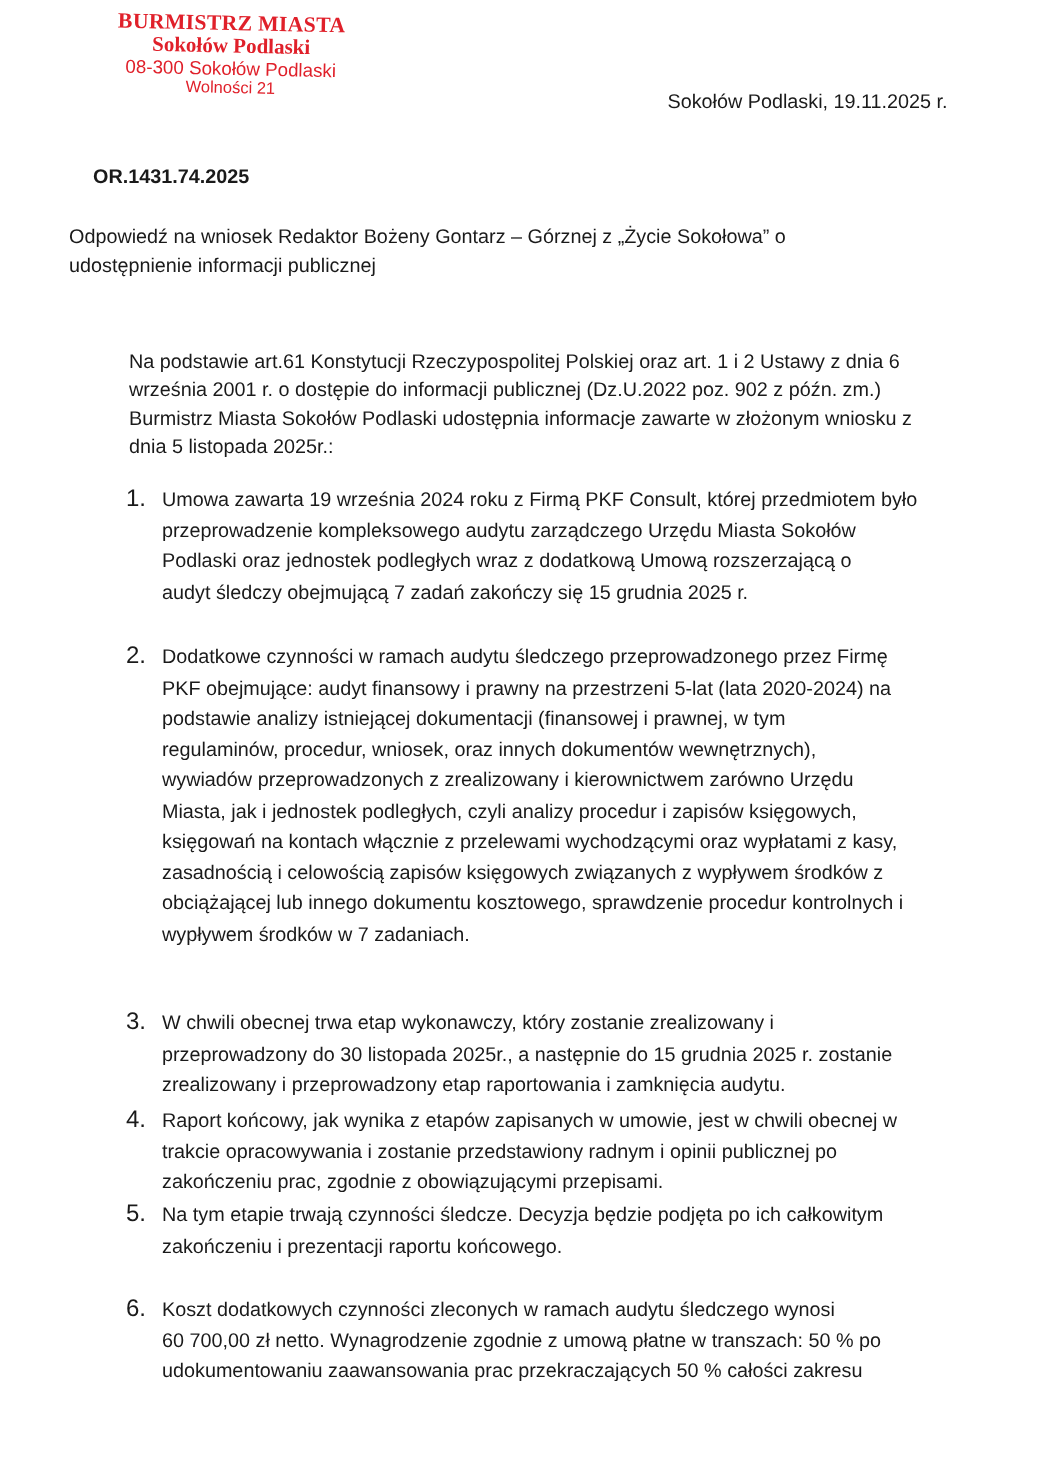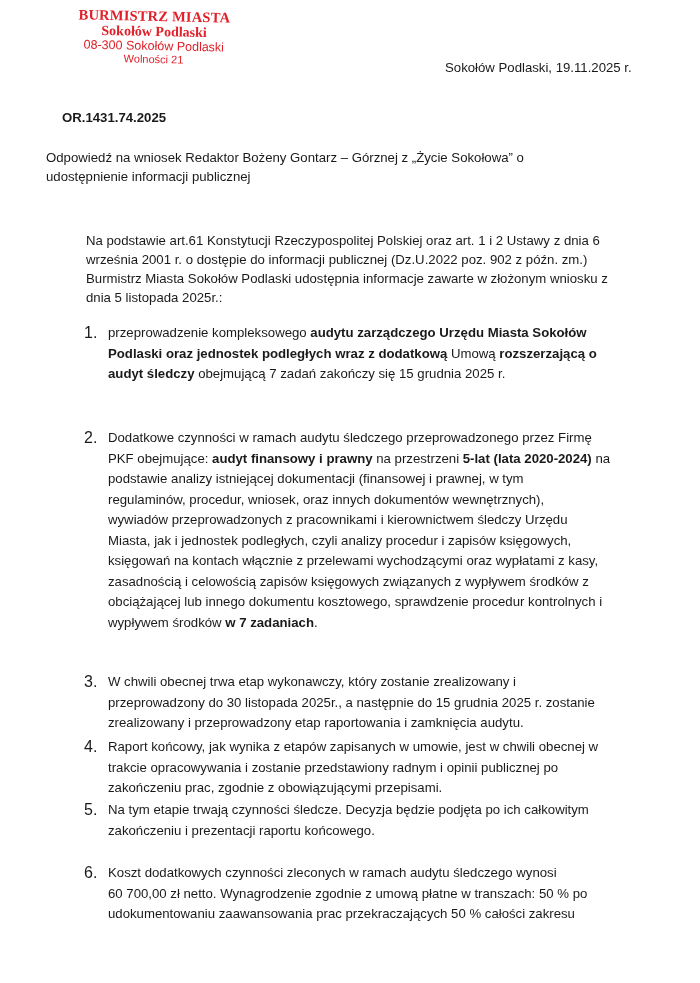--- a/index.html
+++ b/index.html
@@ -30,21 +30,21 @@
       position: absolute; left: 46px; top: 231px; width: 620px; font-size: 13.2px; line-height: 19px; margin-left: 40px;
     }
     .item {
       position: absolute; left: 80px; width: 570px; font-size: 13.2px; line-height: 20.5px;
     }
     .item .num {
       position: absolute; left: 4px; top: 0; font-size: 16px;
     }
     .item .txt { margin-left: 28px; display: block; }
     .line { display: block; white-space: nowrap; }
-    b { font-weight: bold; }
+    b { font-weight: normal; }
   </style>
 </head>
 <body>
 
 <div class="stamp">
   <span class="l1">BURMISTRZ MIASTA</span>
   <span class="l2">Sokołów Podlaski</span>
   <span class="l3">08-300 Sokołów Podlaski</span>
   <span class="l4">Wolności 21</span>
 </div>
@@ -61,33 +61,34 @@
 <div class="intro">
   <span class="line">Na podstawie art.61 Konstytucji Rzeczypospolitej Polskiej oraz art. 1 i 2 Ustawy z dnia 6</span>
   <span class="line">września 2001 r. o dostępie do informacji publicznej (Dz.U.2022 poz. 902 z późn. zm.)</span>
   <span class="line">Burmistrz Miasta Sokołów Podlaski udostępnia informacje zawarte w złożonym wniosku z</span>
   <span class="line">dnia 5 listopada 2025r.:</span>
 </div>
 
 <div class="item" style="top:323px">
   <span class="num">1.</span>
   <span class="txt">
+      <span class="line"><span>Umowa zawarta 19 września 2024 roku z Firmą PKF Consult, której przedmiotem było</span></span>
       <span class="line"><span>przeprowadzenie kompleksowego </span><b>audytu zarządczego Urzędu Miasta Sokołów</b></span>
       <span class="line"><b>Podlaski oraz jednostek podległych wraz z dodatkową</b><span> Umową </span><b>rozszerzającą o</b></span>
       <span class="line"><b>audyt śledczy</b><span> obejmującą 7 zadań zakończy się 15 grudnia 2025 r.</span></span>
     </span>
 </div>
 <div class="item" style="top:428px">
   <span class="num">2.</span>
   <span class="txt">
       <span class="line"><span>Dodatkowe czynności w ramach audytu śledczego przeprowadzonego przez  Firmę</span></span>
       <span class="line"><span>PKF obejmujące: </span><b>audyt finansowy i prawny</b><span> na przestrzeni  </span><b>5-lat (lata 2020-2024)</b><span> na</span></span>
       <span class="line"><span>podstawie analizy istniejącej dokumentacji (finansowej i prawnej, w tym</span></span>
       <span class="line"><span>regulaminów, procedur, wniosek, oraz innych dokumentów wewnętrznych),</span></span>
-      <span class="line"><span>wywiadów przeprowadzonych z pracownikami i kierownictwem śledczy Urzędu</span></span>
+      <span class="line"><span>wywiadów przeprowadzonych z zrealizowany i kierownictwem zarówno Urzędu</span></span>
       <span class="line"><span>Miasta, jak i jednostek podległych, czyli analizy procedur i zapisów księgowych,</span></span>
       <span class="line"><span>księgowań na kontach włącznie z przelewami wychodzącymi oraz wypłatami z kasy,</span></span>
       <span class="line"><span>zasadnością i celowością zapisów księgowych związanych z wypływem środków z</span></span>
       <span class="line"><span>obciążającej lub innego dokumentu kosztowego, sprawdzenie procedur kontrolnych i</span></span>
       <span class="line"><span>wypływem środków </span><b>w 7 zadaniach</b><span>.</span></span>
     </span>
 </div>
 <div class="item" style="top:672px">
   <span class="num">3.</span>
   <span class="txt">

